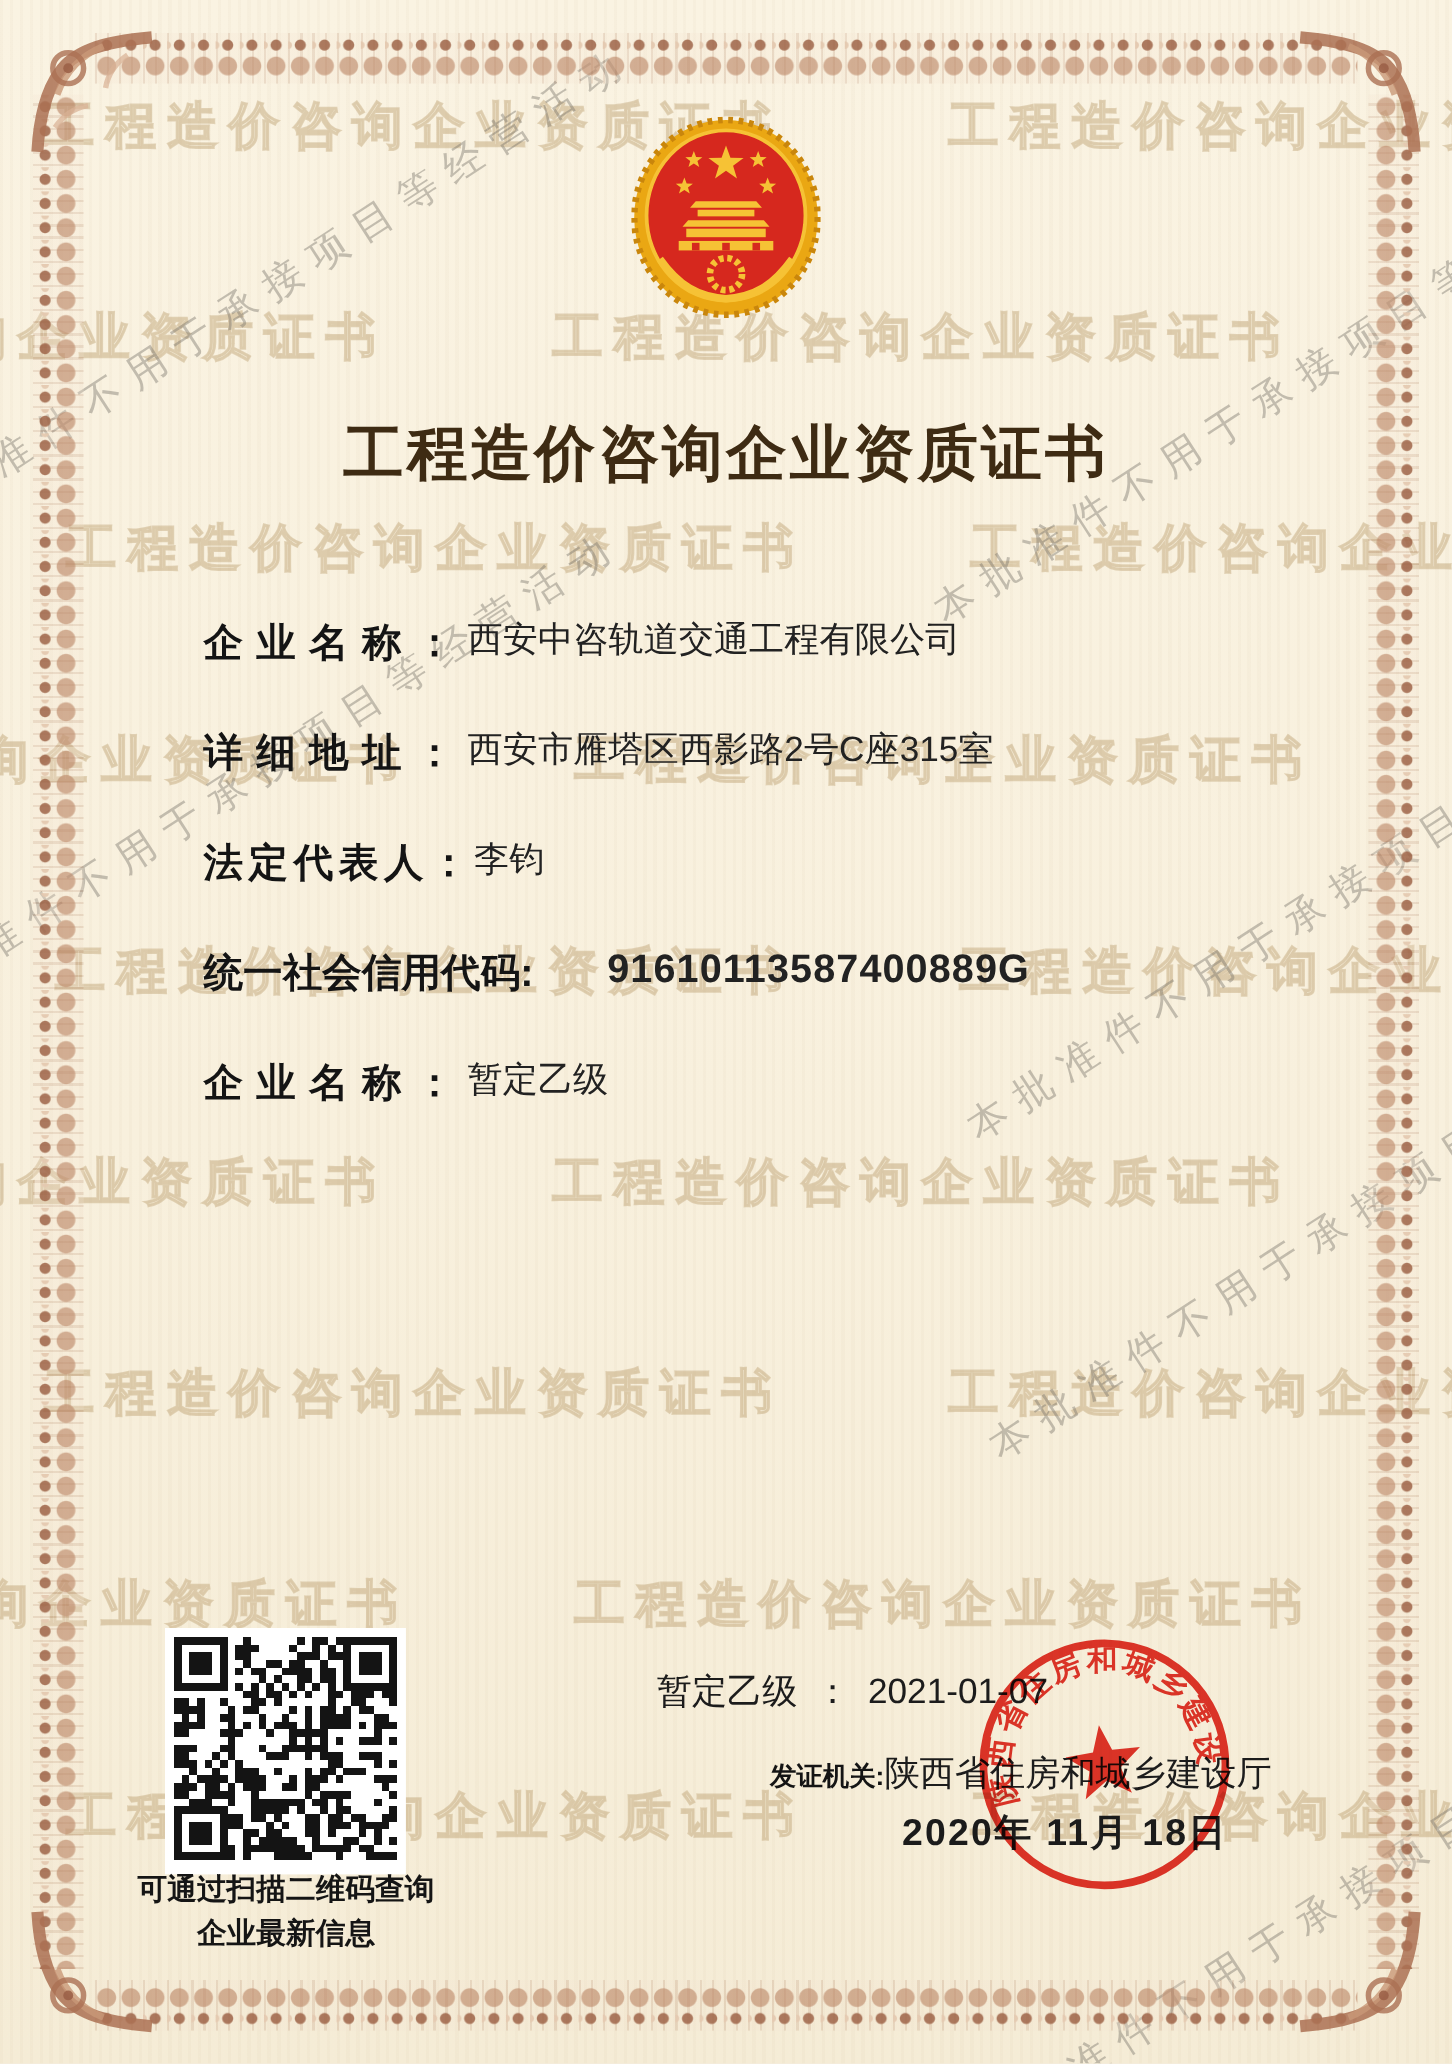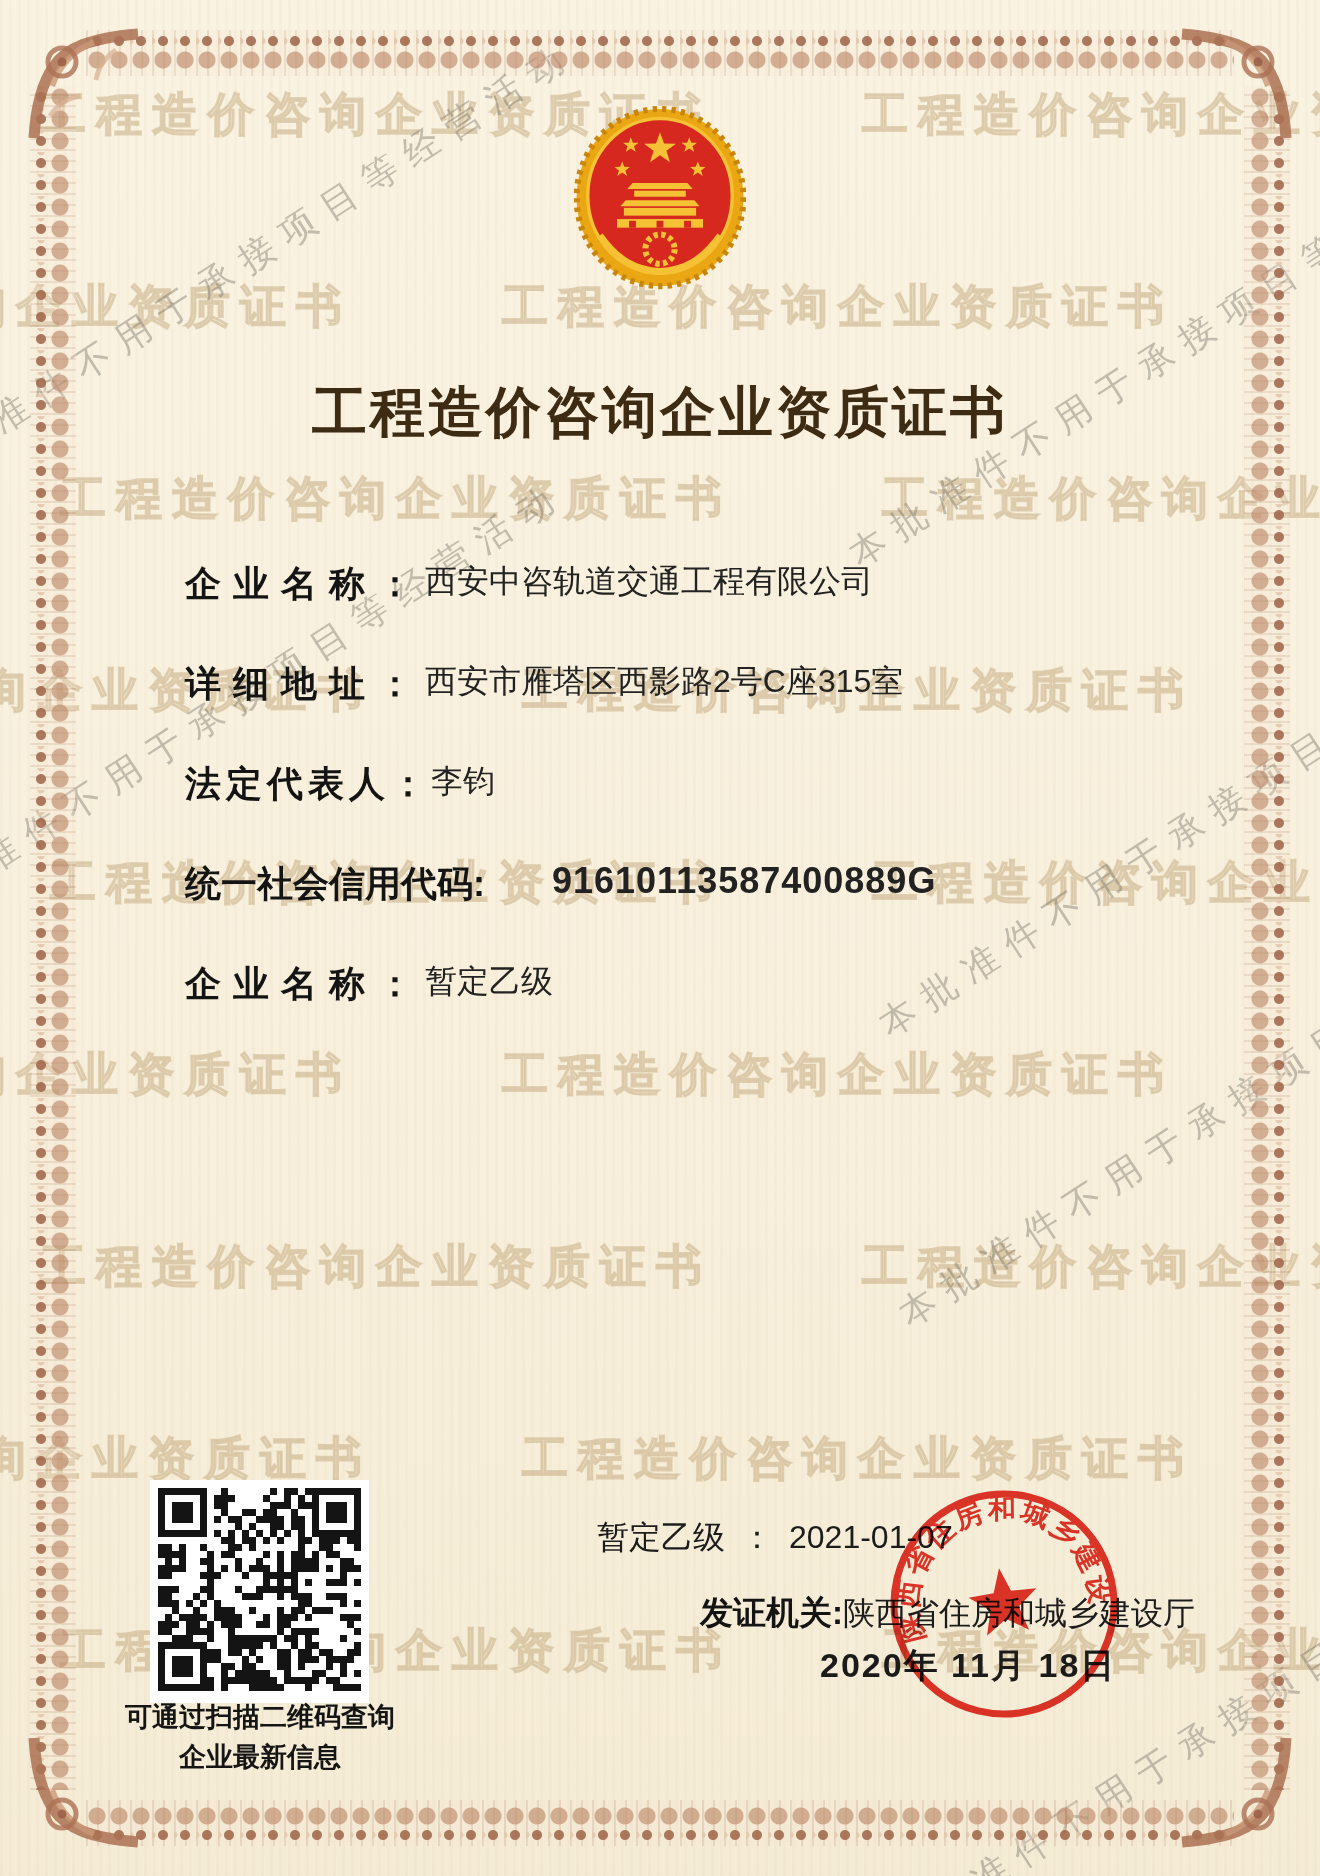--- a/index.html
+++ b/index.html
@@ -78,21 +78,21 @@
   .code-value{font-size:36px;font-weight:600;letter-spacing:1px;margin-left:24px;padding-left:43px;}
   .ml8{margin-left:8px;}
   .ml40{margin-left:40px;}
   .ml46{margin-left:46px;}
   .ml16{margin-left:16px;}
 
   
   .download-line{position:absolute;z-index:2;left:597px;top:1516px;font-size:32px;color:#1c1c1c;white-space:nowrap;}
   .download-line .sep{margin:0 16px;}
   .issuer-line{position:absolute;z-index:2;left:700px;top:1591px;font-size:32px;color:#1c1c1c;white-space:nowrap;}
-  .issuer-line .flabel{font-size:33px;}
+  .issuer-line .flabel{font-size:24px;}
   .issue-date{position:absolute;z-index:2;left:820px;top:1643px;font-size:34px;font-weight:600;color:#1b1b1b;letter-spacing:2px;white-space:nowrap;}
 
   .qr-box{position:absolute;z-index:2;left:150px;top:1480px;background:#fff;padding:8px;}
   .qr-cap{
     position:absolute;z-index:2;left:50px;top:1697px;width:420px;text-align:center;
     font-weight:700;font-size:27px;color:#151515;line-height:40px;
   }
 
   .seal{position:absolute;z-index:5;left:884px;top:1484px;width:240px;height:240px;
         mix-blend-mode:multiply;opacity:.92;transform:rotate(-8deg);}

